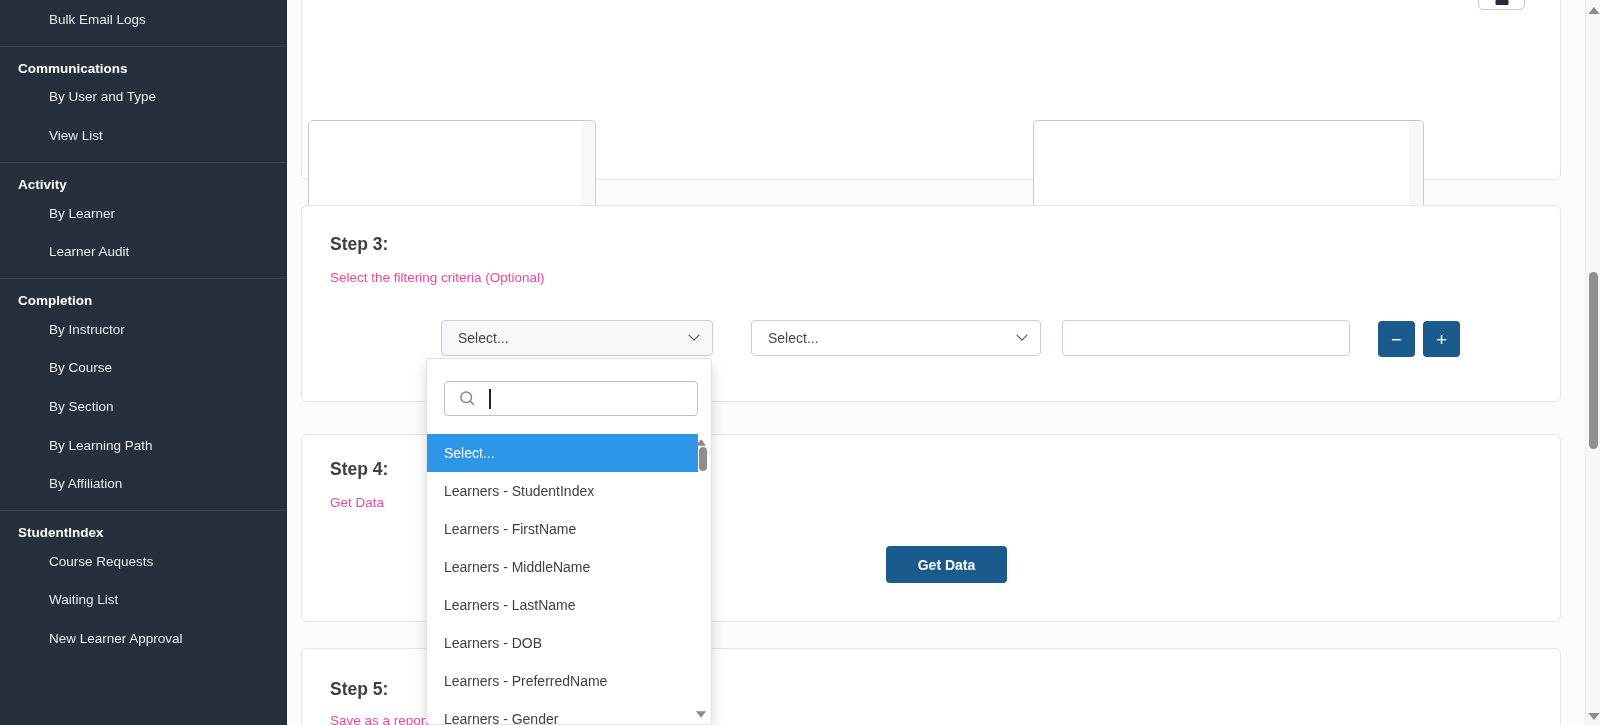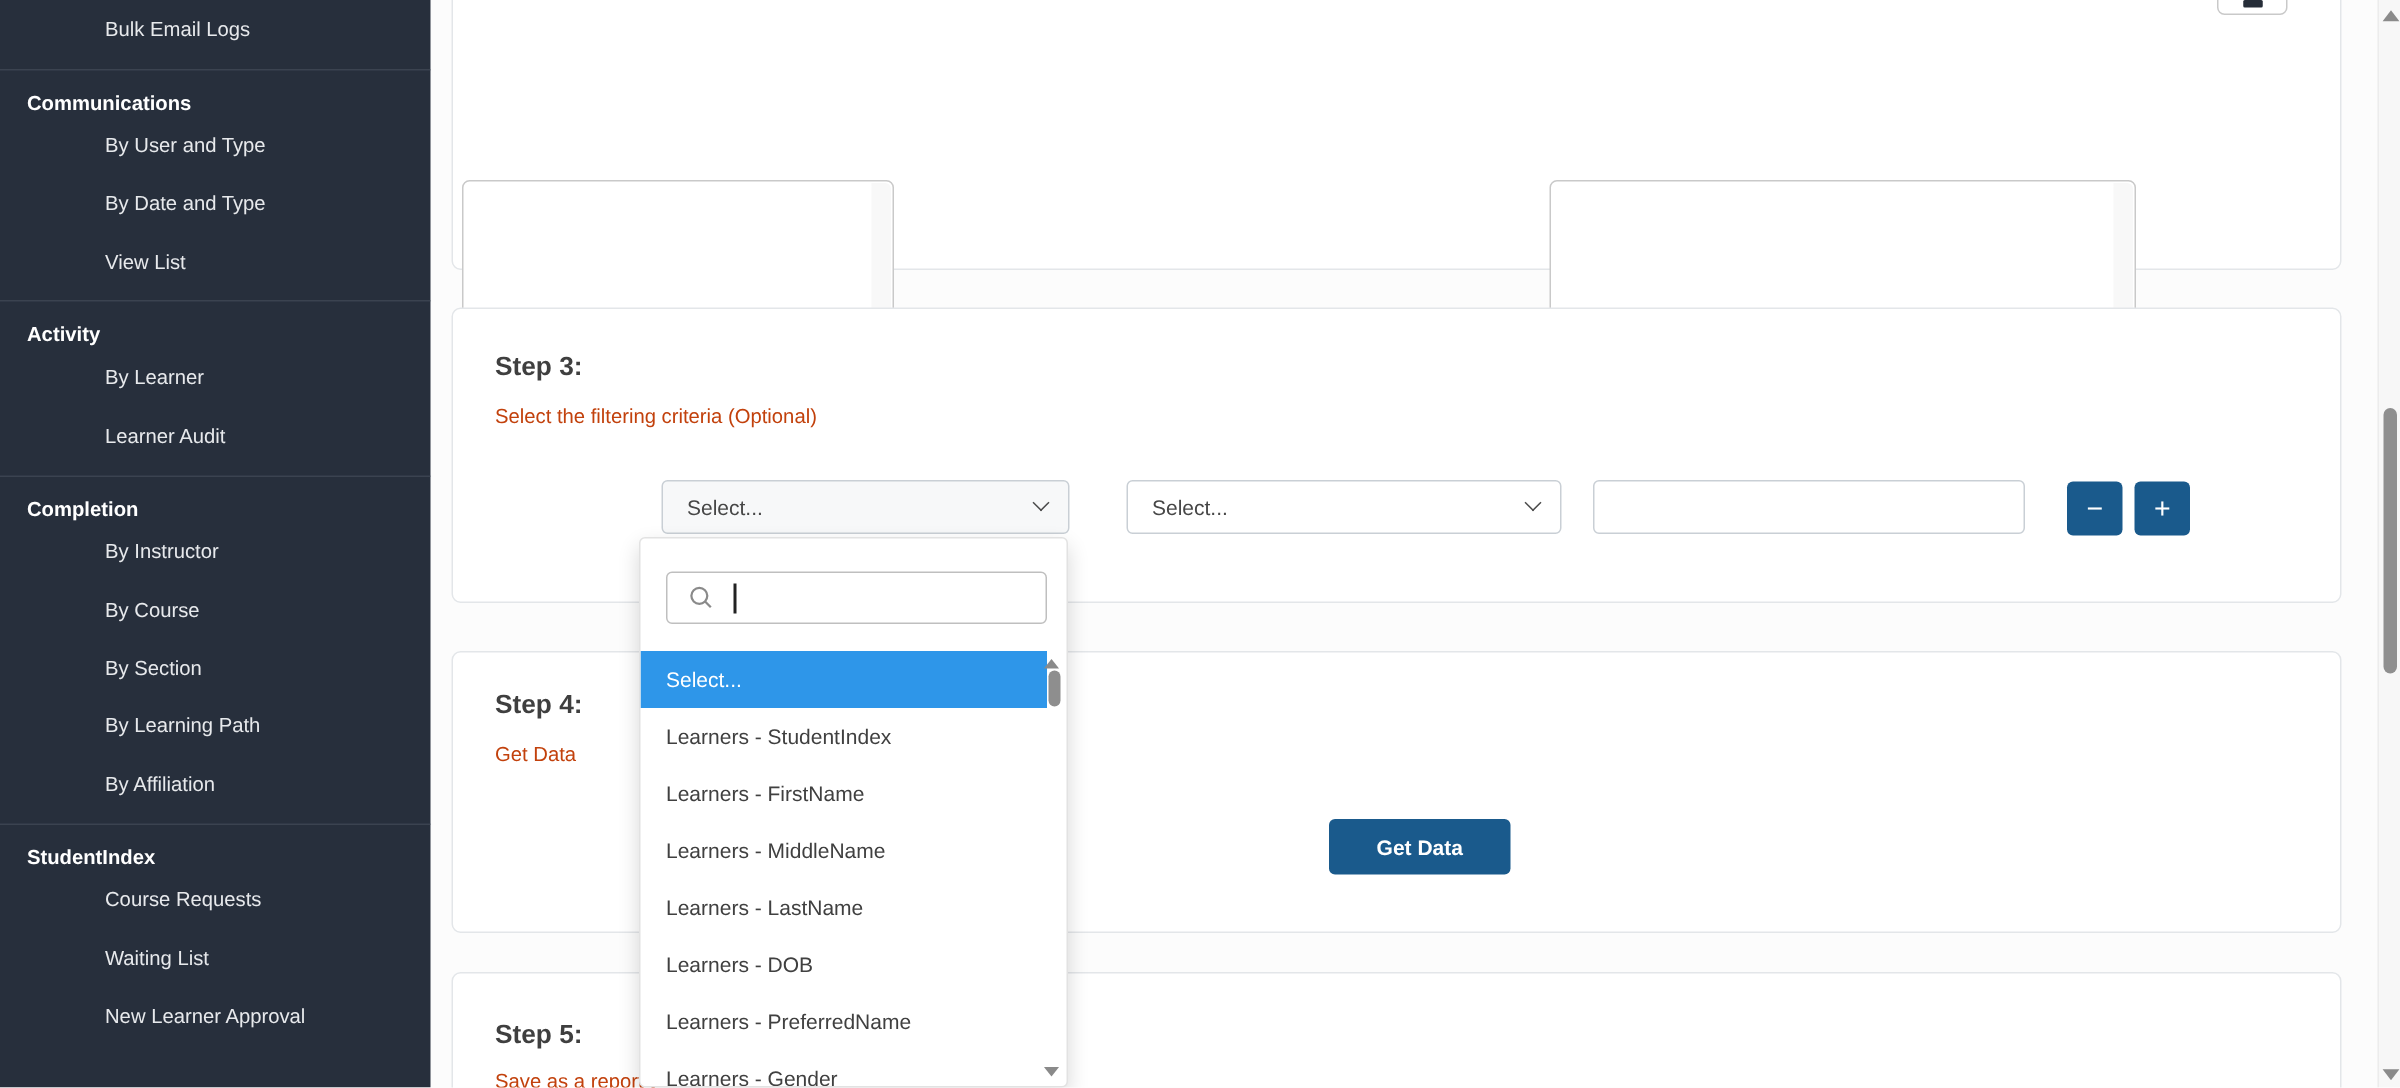--- a/index.html
+++ b/index.html
@@ -17,21 +17,21 @@
     background:#fcfcfc;
     font-family:"Liberation Sans","DejaVu Sans",sans-serif;
     -webkit-font-smoothing:antialiased;
   }
   
   .sidebar{
     position:absolute;left:0;top:0;width:287px;height:725px;
     background:var(--sidebar-bg);overflow:hidden;z-index:5;
   }
   .side-item{
-    height:38.6px;display:flex;align-items:center;padding-left:70px;
+    height:38.6px;display:flex;align-items:center;padding-left:49px;
     color:#e7e9ec;font-size:13.5px;cursor:pointer;white-space:nowrap;
   }
   .side-header{
     margin-top:7px;border-top:1px solid var(--sep);height:32px;
     display:flex;align-items:flex-end;padding:0 0 2px 18px;
     color:#ffffff;font-weight:700;font-size:13.5px;white-space:nowrap;
   }
   
   .main{position:absolute;left:287px;top:0;width:1313px;height:725px;}
   .card{
@@ -71,21 +71,21 @@
   }
   .mini-btn .glyph{
     position:absolute;left:50%;transform:translateX(-50%);top:25px;
     width:13px;height:5px;background:#262d38;border-radius:1px;
   }
 
   .step-title{
     position:absolute;left:28px;font-size:17.5px;font-weight:700;color:#3f3f3f;
   }
   .step-sub{
-    position:absolute;left:28px;font-size:13.5px;color:#c2410c;white-space:nowrap;
+    position:absolute;left:28px;font-size:13.5px;color:#ec4899;white-space:nowrap;
   }
 
   .select-ctl{
     position:absolute;height:36px;border:1px solid var(--ctl-border);border-radius:4px;
     display:flex;align-items:center;padding:0 14px 0 16px;font-size:14px;color:#474747;
     cursor:pointer;background:#fff;
   }
   .select-ctl .lbl{flex:1 1 auto;}
   .chev{
     width:8px;height:8px;border-right:1.6px solid #4a4a4a;border-bottom:1.6px solid #4a4a4a;
@@ -148,21 +148,20 @@
   }
   .ps-down{position:absolute;left:1px;bottom:4px;transform:scale(0.8);}
 </style>
 </head>
 <body>
 
 <aside class="sidebar" id="sidebar">
     <div class="side-item">Bulk Email Logs</div>
     <div class="side-header">Communications</div>
     <div class="side-item">By User and Type</div>
-    <div class="side-item">By Date and Type</div>
     <div class="side-item">View List</div>
     <div class="side-header">Activity</div>
     <div class="side-item">By Learner</div>
     <div class="side-item">Learner Audit</div>
     <div class="side-header">Completion</div>
     <div class="side-item">By Instructor</div>
     <div class="side-item">By Course</div>
     <div class="side-item">By Section</div>
     <div class="side-item">By Learning Path</div>
     <div class="side-item">By Affiliation</div>

